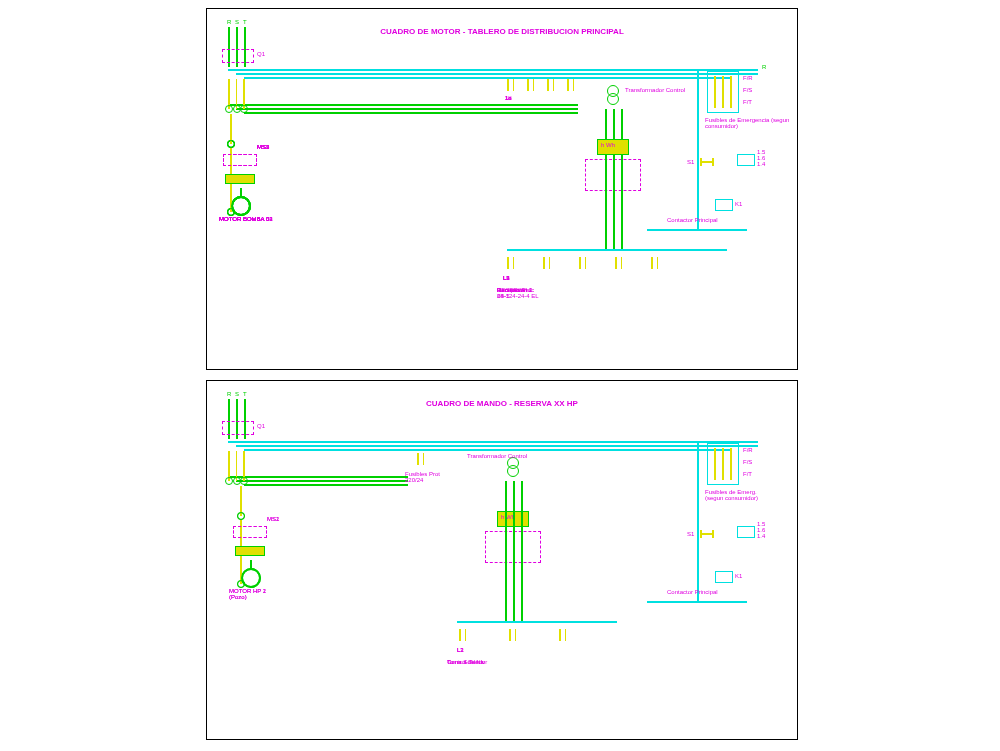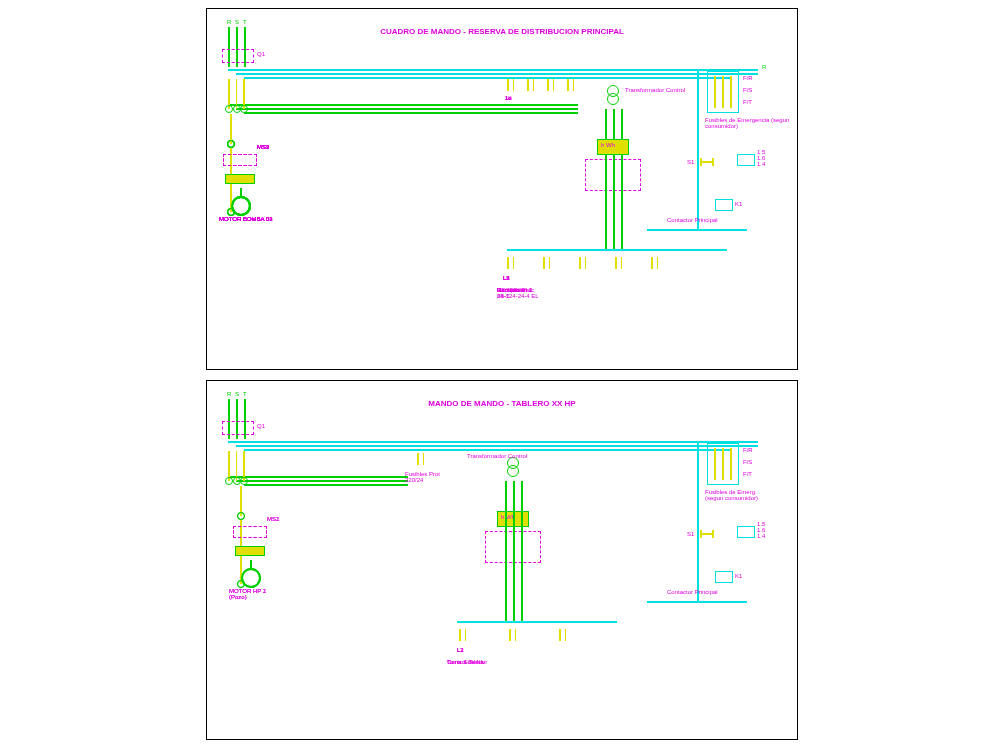--- a/index.html
+++ b/index.html
@@ -28,21 +28,21 @@
   .breaker-pair div { width:1.5px; height:12px; background:#e0e000; }
   .switch-block { position:absolute; }
   .switch-block .pole { display:inline-block; width:1.5px; height:30px; background:#e0e000; margin:0 3px; position:relative; }
   .switch-block .pole::after { content:''; position:absolute; width:6px; height:6px; border:1px solid #00d000; border-radius:50%; bottom:-4px; left:-3px; }
 </style>
 </head>
 <body>
 
 <div class="sheet">
   <div class="panel panel-top">
-    <div class="title">CUADRO DE MANDO - RESERVA DE DISTRIBUCION PRINCIPAL</div>
+    <div class="title">CUADRO DE MOTOR - TABLERO DE DISTRIBUCION PRINCIPAL</div>
 
     <div class="txt txt-g" style="top:10px;left:20px">R</div>
     <div class="txt txt-g" style="top:10px;left:28px">S</div>
     <div class="txt txt-g" style="top:10px;left:36px">T</div>
     <div class="gline" style="top:18px;left:21px;width:1.5px;height:40px"></div>
     <div class="gline" style="top:18px;left:29px;width:1.5px;height:40px"></div>
     <div class="gline" style="top:18px;left:37px;width:1.5px;height:40px"></div>
     <div class="mline" style="top:40px;left:15px;width:30px;height:12px"></div>
     <div class="txt" style="top:42px;left:50px">Q1</div>
 
@@ -208,21 +208,21 @@
 1.6
 1.4</div>
 
     <div class="coil" style="top:190px;left:508px"></div>
     <div class="txt" style="top:192px;left:528px">K1</div>
     <div class="line" style="top:220px;left:440px;height:1.5px;width:100px"></div>
     <div class="txt" style="top:208px;left:460px">Contactor Principal</div>
   </div>
 
   <div class="panel panel-bot">
-    <div class="title">MANDO DE MANDO - TABLERO XX HP</div>
+    <div class="title">CUADRO DE MANDO - RESERVA XX HP</div>
     <div class="txt txt-g" style="top:10px;left:20px">R</div>
     <div class="txt txt-g" style="top:10px;left:28px">S</div>
     <div class="txt txt-g" style="top:10px;left:36px">T</div>
     <div class="gline" style="top:18px;left:21px;width:1.5px;height:40px"></div>
     <div class="gline" style="top:18px;left:29px;width:1.5px;height:40px"></div>
     <div class="gline" style="top:18px;left:37px;width:1.5px;height:40px"></div>
     <div class="mline" style="top:40px;left:15px;width:30px;height:12px"></div>
     <div class="txt" style="top:42px;left:50px">Q1</div>
 
     <div class="line" style="top:60px;left:21px;height:1.5px;width:530px"></div>

